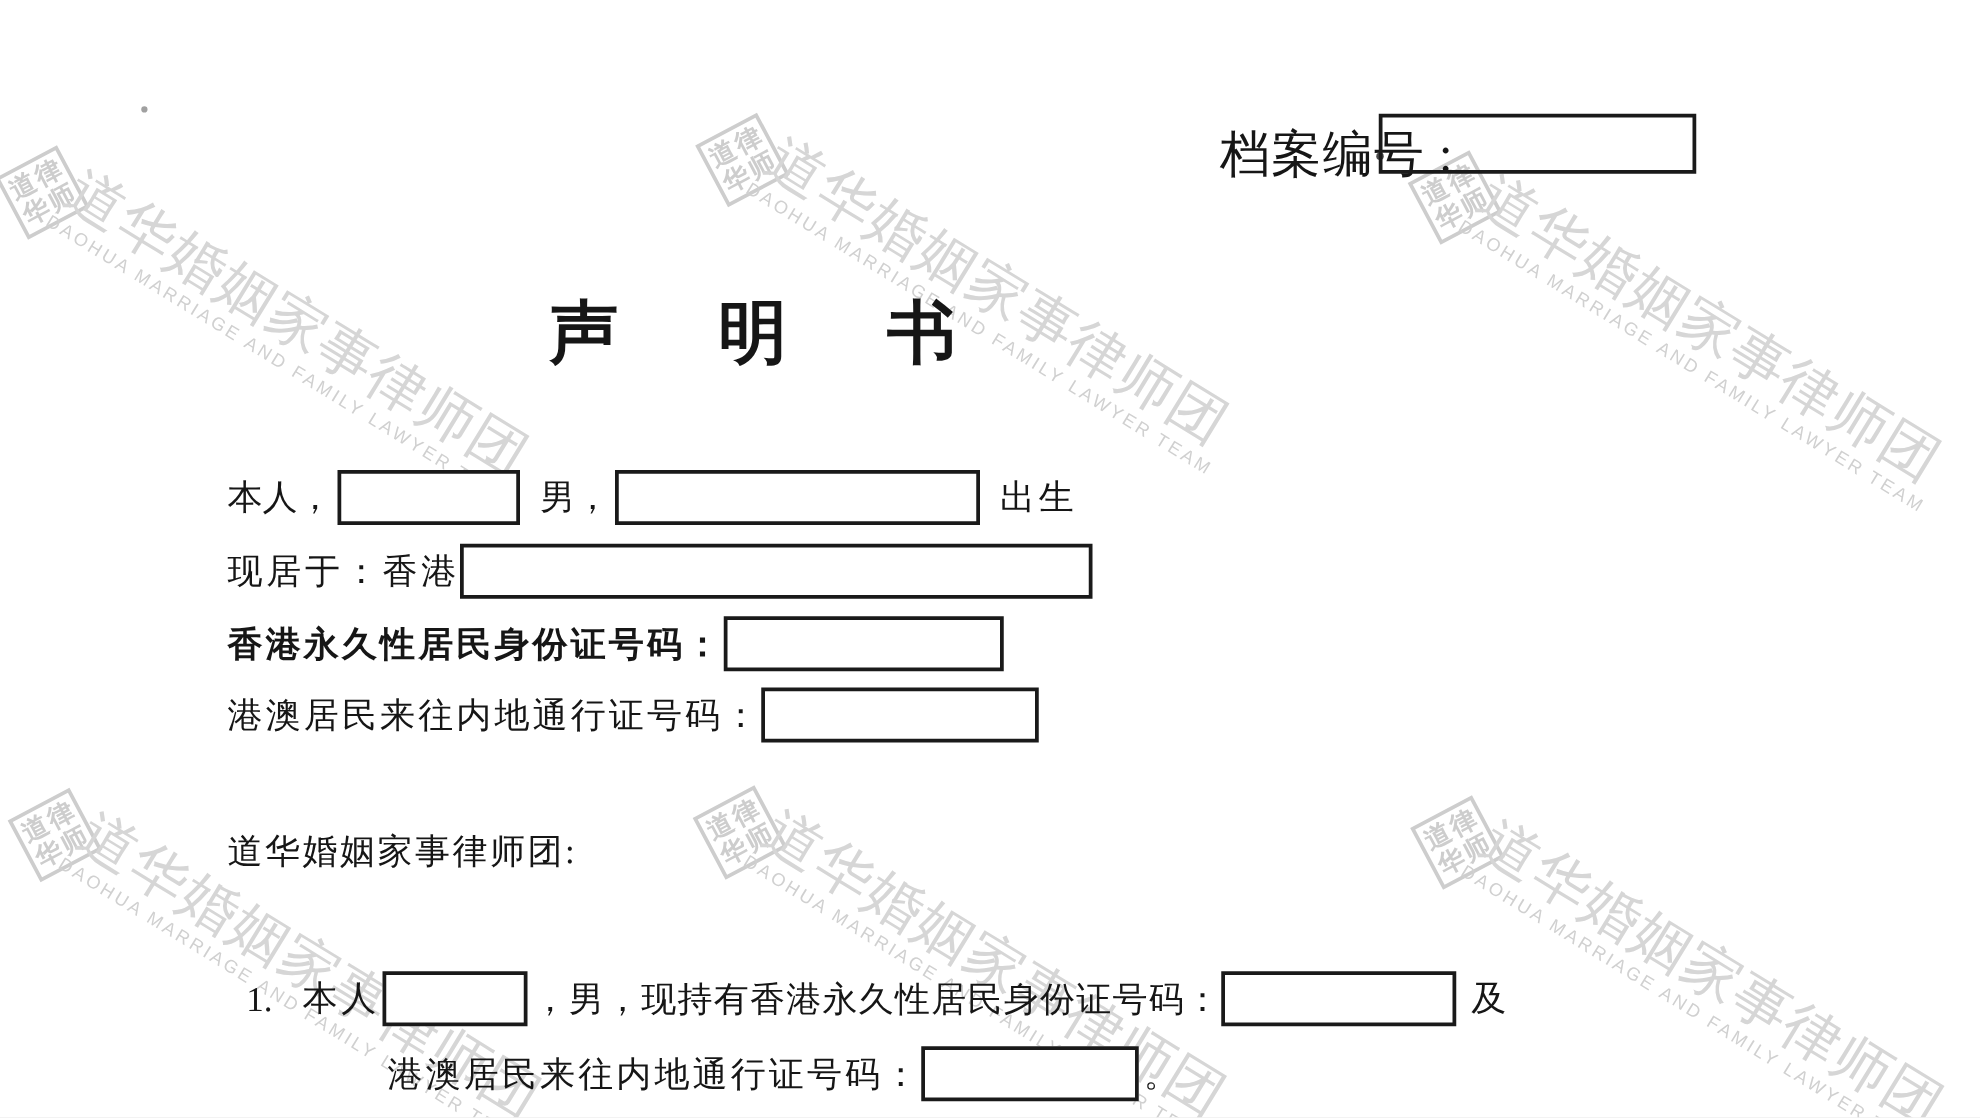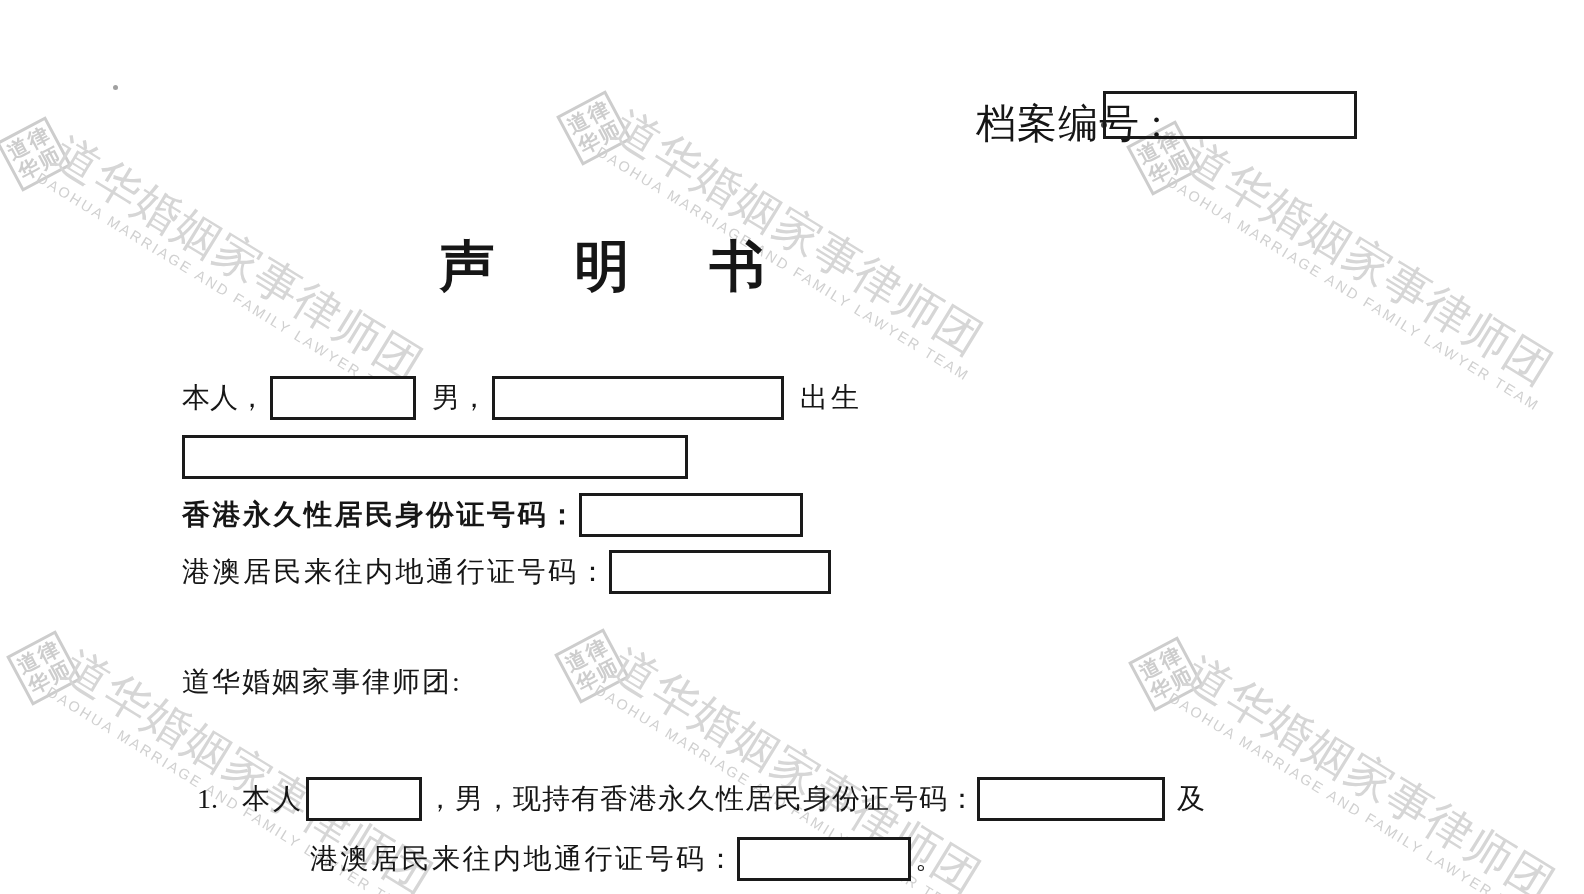--- a/index.html
+++ b/index.html
@@ -137,21 +137,21 @@
     <div class="abs file-label">档案编号 :</div>
     <div class="abs file-box"></div>
 
     <div class="abs title">声明书</div>
 
     <div class="abs bodyline l1">
       <span>本人，</span><span class="blank" style="width:140px;"></span><span class="gap">男，</span><span class="blank" style="width:286px;"></span><span class="gap ls3">出生</span>
     </div>
 
     <div class="abs bodyline l2">
-      <span class="blank" style="width:500px;margin-left:0;"></span>
+      <span class="ls3">现居于：香港</span><span class="blank" style="width:500px;margin-left:0;"></span>
     </div>
 
     <div class="abs bodyline l3">
       <span class="ls2">香港永久性居民身份证号码：</span><span class="blank" style="width:218px;margin-left:0;"></span>
     </div>
 
     <div class="abs bodyline l4">
       <span class="ls2">港澳居民来往内地通行证号码：</span><span class="blank" style="width:216px;margin-left:0;"></span>
     </div>
 

